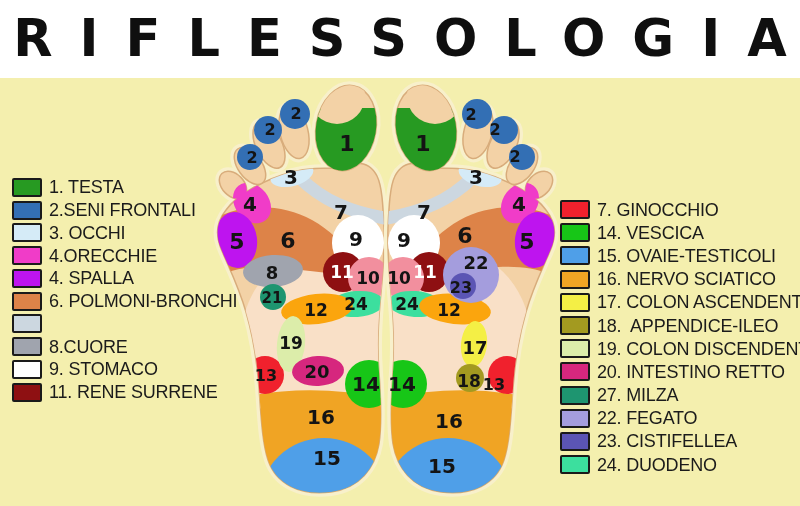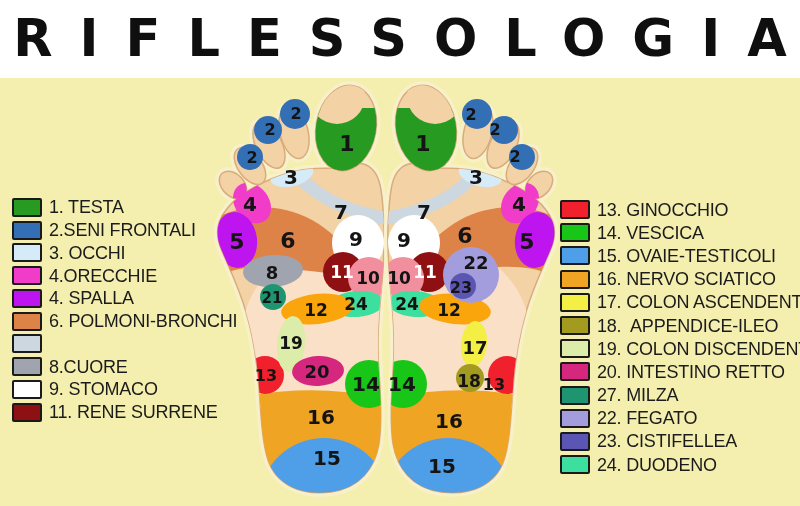--- a/index.html
+++ b/index.html
@@ -22,21 +22,21 @@
   .feet-svg{position:absolute;left:0;top:0;width:800px;height:506px;}
   .halo{fill:var(--halo,#F8F0CB);stroke:var(--halo,#F8F0CB);stroke-width:8;stroke-linejoin:round;}
   .skin{fill:var(--skin,#F3D2A6);stroke:var(--outline,#D8AC7B);stroke-width:1.5;}
   .skinlight{fill:var(--skin_light,#F9E0C8);opacity:.95;}
   .skincap{fill:var(--skin,#F3D2A6);}
   .band7{fill:none;stroke-width:13;stroke-linecap:round;}
   .zlabels text{
     font-family:"DejaVu Sans",sans-serif;font-weight:bold;
   }
   .legend{position:absolute;display:flex;flex-direction:column;}
-  .legend-left{left:12px;top:196px;}
+  .legend-left{left:12px;top:176px;}
   .legend-right{left:560px;top:198px;}
   .legend-left .legend-row{height:22.75px;}
   .legend-right .legend-row{height:23.2px;}
   .legend-row{display:flex;align-items:center;gap:7px;}
   .swatch{
     width:30px;height:19px;flex:0 0 30px;
     border:2px solid var(--swatch_border,#1A1A1A);border-radius:2px;
     box-sizing:border-box;
   }
   .legend-label{
@@ -223,21 +223,21 @@
       <span class="legend-label">9. STOMACO</span>
     </div>
     <div class="legend-row">
       <span class="swatch" style="background: rgb(142, 16, 18);"></span>
       <span class="legend-label">11. RENE SURRENE</span>
     </div>
   </div>
 <div class="legend legend-right" id="legend-right">
     <div class="legend-row">
       <span class="swatch" style="background: rgb(240, 33, 45);"></span>
-      <span class="legend-label">13. GINOCCHIO</span>
+      <span class="legend-label">7. GINOCCHIO</span>
     </div>
     <div class="legend-row">
       <span class="swatch" style="background: rgb(23, 198, 23);"></span>
       <span class="legend-label">14. VESCICA</span>
     </div>
     <div class="legend-row">
       <span class="swatch" style="background: rgb(79, 159, 232);"></span>
       <span class="legend-label">15. OVAIE-TESTICOLI</span>
     </div>
     <div class="legend-row">

